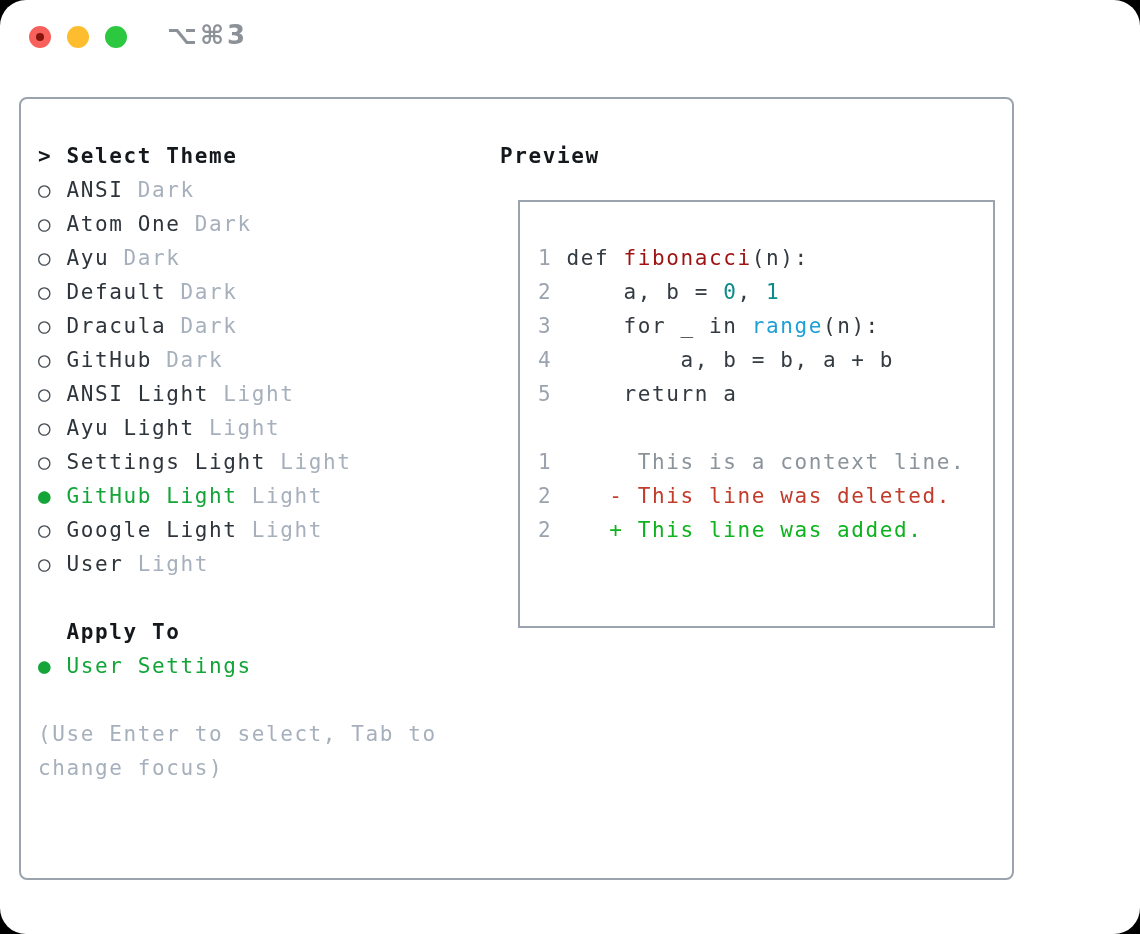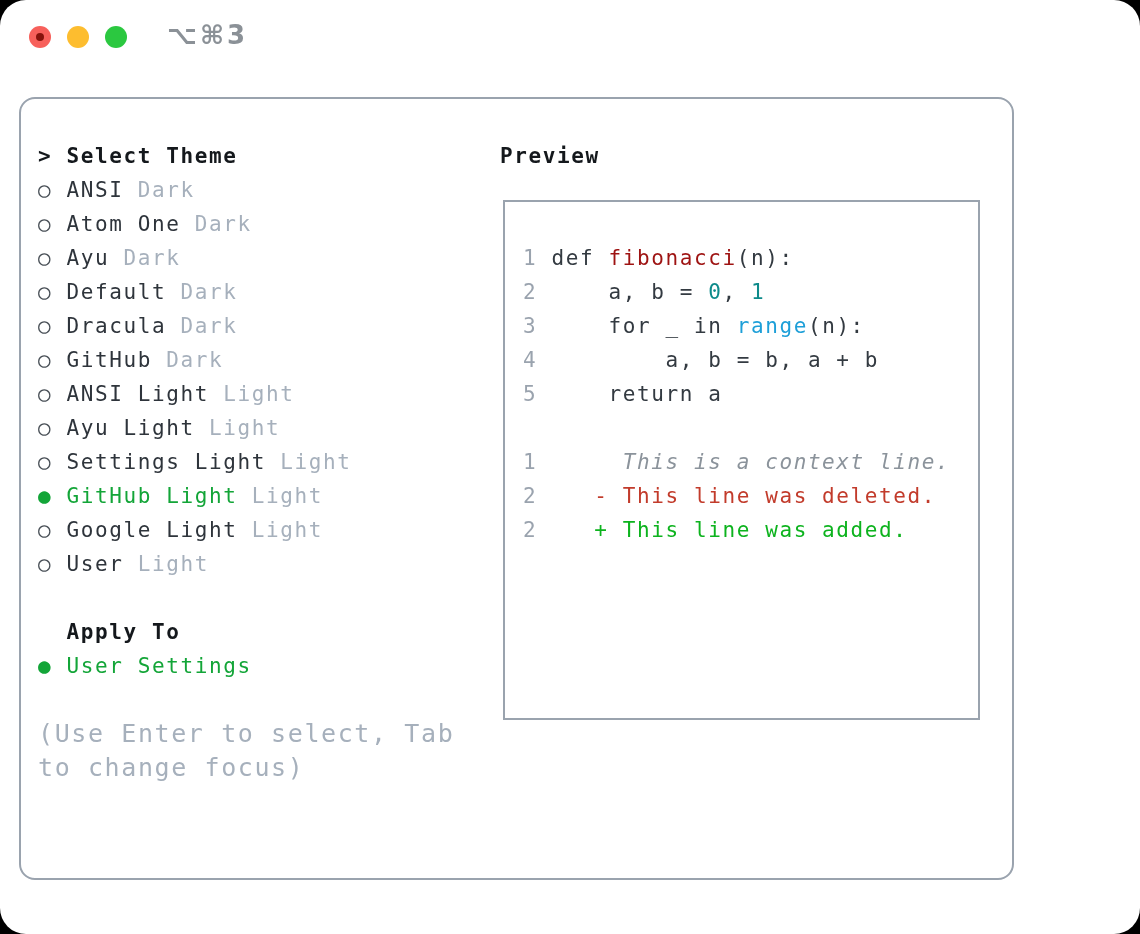--- a/index.html
+++ b/index.html
@@ -22,49 +22,49 @@
   .tl-min{background:var(--tl-yellow);}
   .tl-zoom{background:var(--tl-green);}
   .window-title{
     position:absolute;left:167px;top:20px;
     font-family:"DejaVu Sans","Liberation Sans",sans-serif;
     font-size:26px;font-weight:700;color:#8b9197;letter-spacing:3px;
   }
   
   .main-panel{
     position:absolute;left:19px;top:97px;width:995px;height:783px;
-    border:2px solid var(--border);border-radius:16px;
+    border:2px solid var(--border);border-radius:8px;
     box-sizing:border-box;background:#fff;
   }
   .row{height:34px;line-height:34px;white-space:pre;font-size:21px;letter-spacing:1.6px;color:var(--text);}
   .left-col{position:absolute;left:17px;top:40px;width:434px;}
   .heading{font-weight:700;color:var(--heading);}
   .prompt{font-weight:700;color:var(--heading);}
   .radio{color:var(--radio);}
   .radio.on{color:var(--green);}
   .label-on{color:var(--green);margin-top:48px;}
   .variant{color:var(--muted);}
   .spacer{height:34px;}
   .hint{
-    margin-top:0;white-space:normal;line-height:34px;font-size:25px;
+    margin-top:0;white-space:normal;line-height:34px;font-size:21px;
     letter-spacing:1.6px;color:var(--muted);width:434px;
   }
   
   .preview-heading{position:absolute;left:479px;top:40px;}
   .preview-box{
-    position:absolute;left:482px;top:101px;width:477px;height:520px;
+    position:absolute;left:497px;top:101px;width:477px;height:428px;
     border:2px solid var(--border);box-sizing:border-box;
     padding:39px 0 0 18px;background:#fff;overflow:hidden;
   }
   .lnum{color:var(--linenum);}
   .tk-code{color:var(--code);}
   .tk-fn{color:var(--fn);}
   .tk-num{color:var(--numlit);}
   .tk-builtin{color:var(--builtin);}
-  .tk-ctx{color:var(--ctx);font-style:italic;}
+  .tk-ctx{color:var(--ctx);}
   .tk-del{color:var(--del);}
   .tk-add{color:var(--add);}
 </style>
 </head>
 <body>
 
 <div class="window">
 
   <div class="titlebar">
     <span class="tl tl-close">

